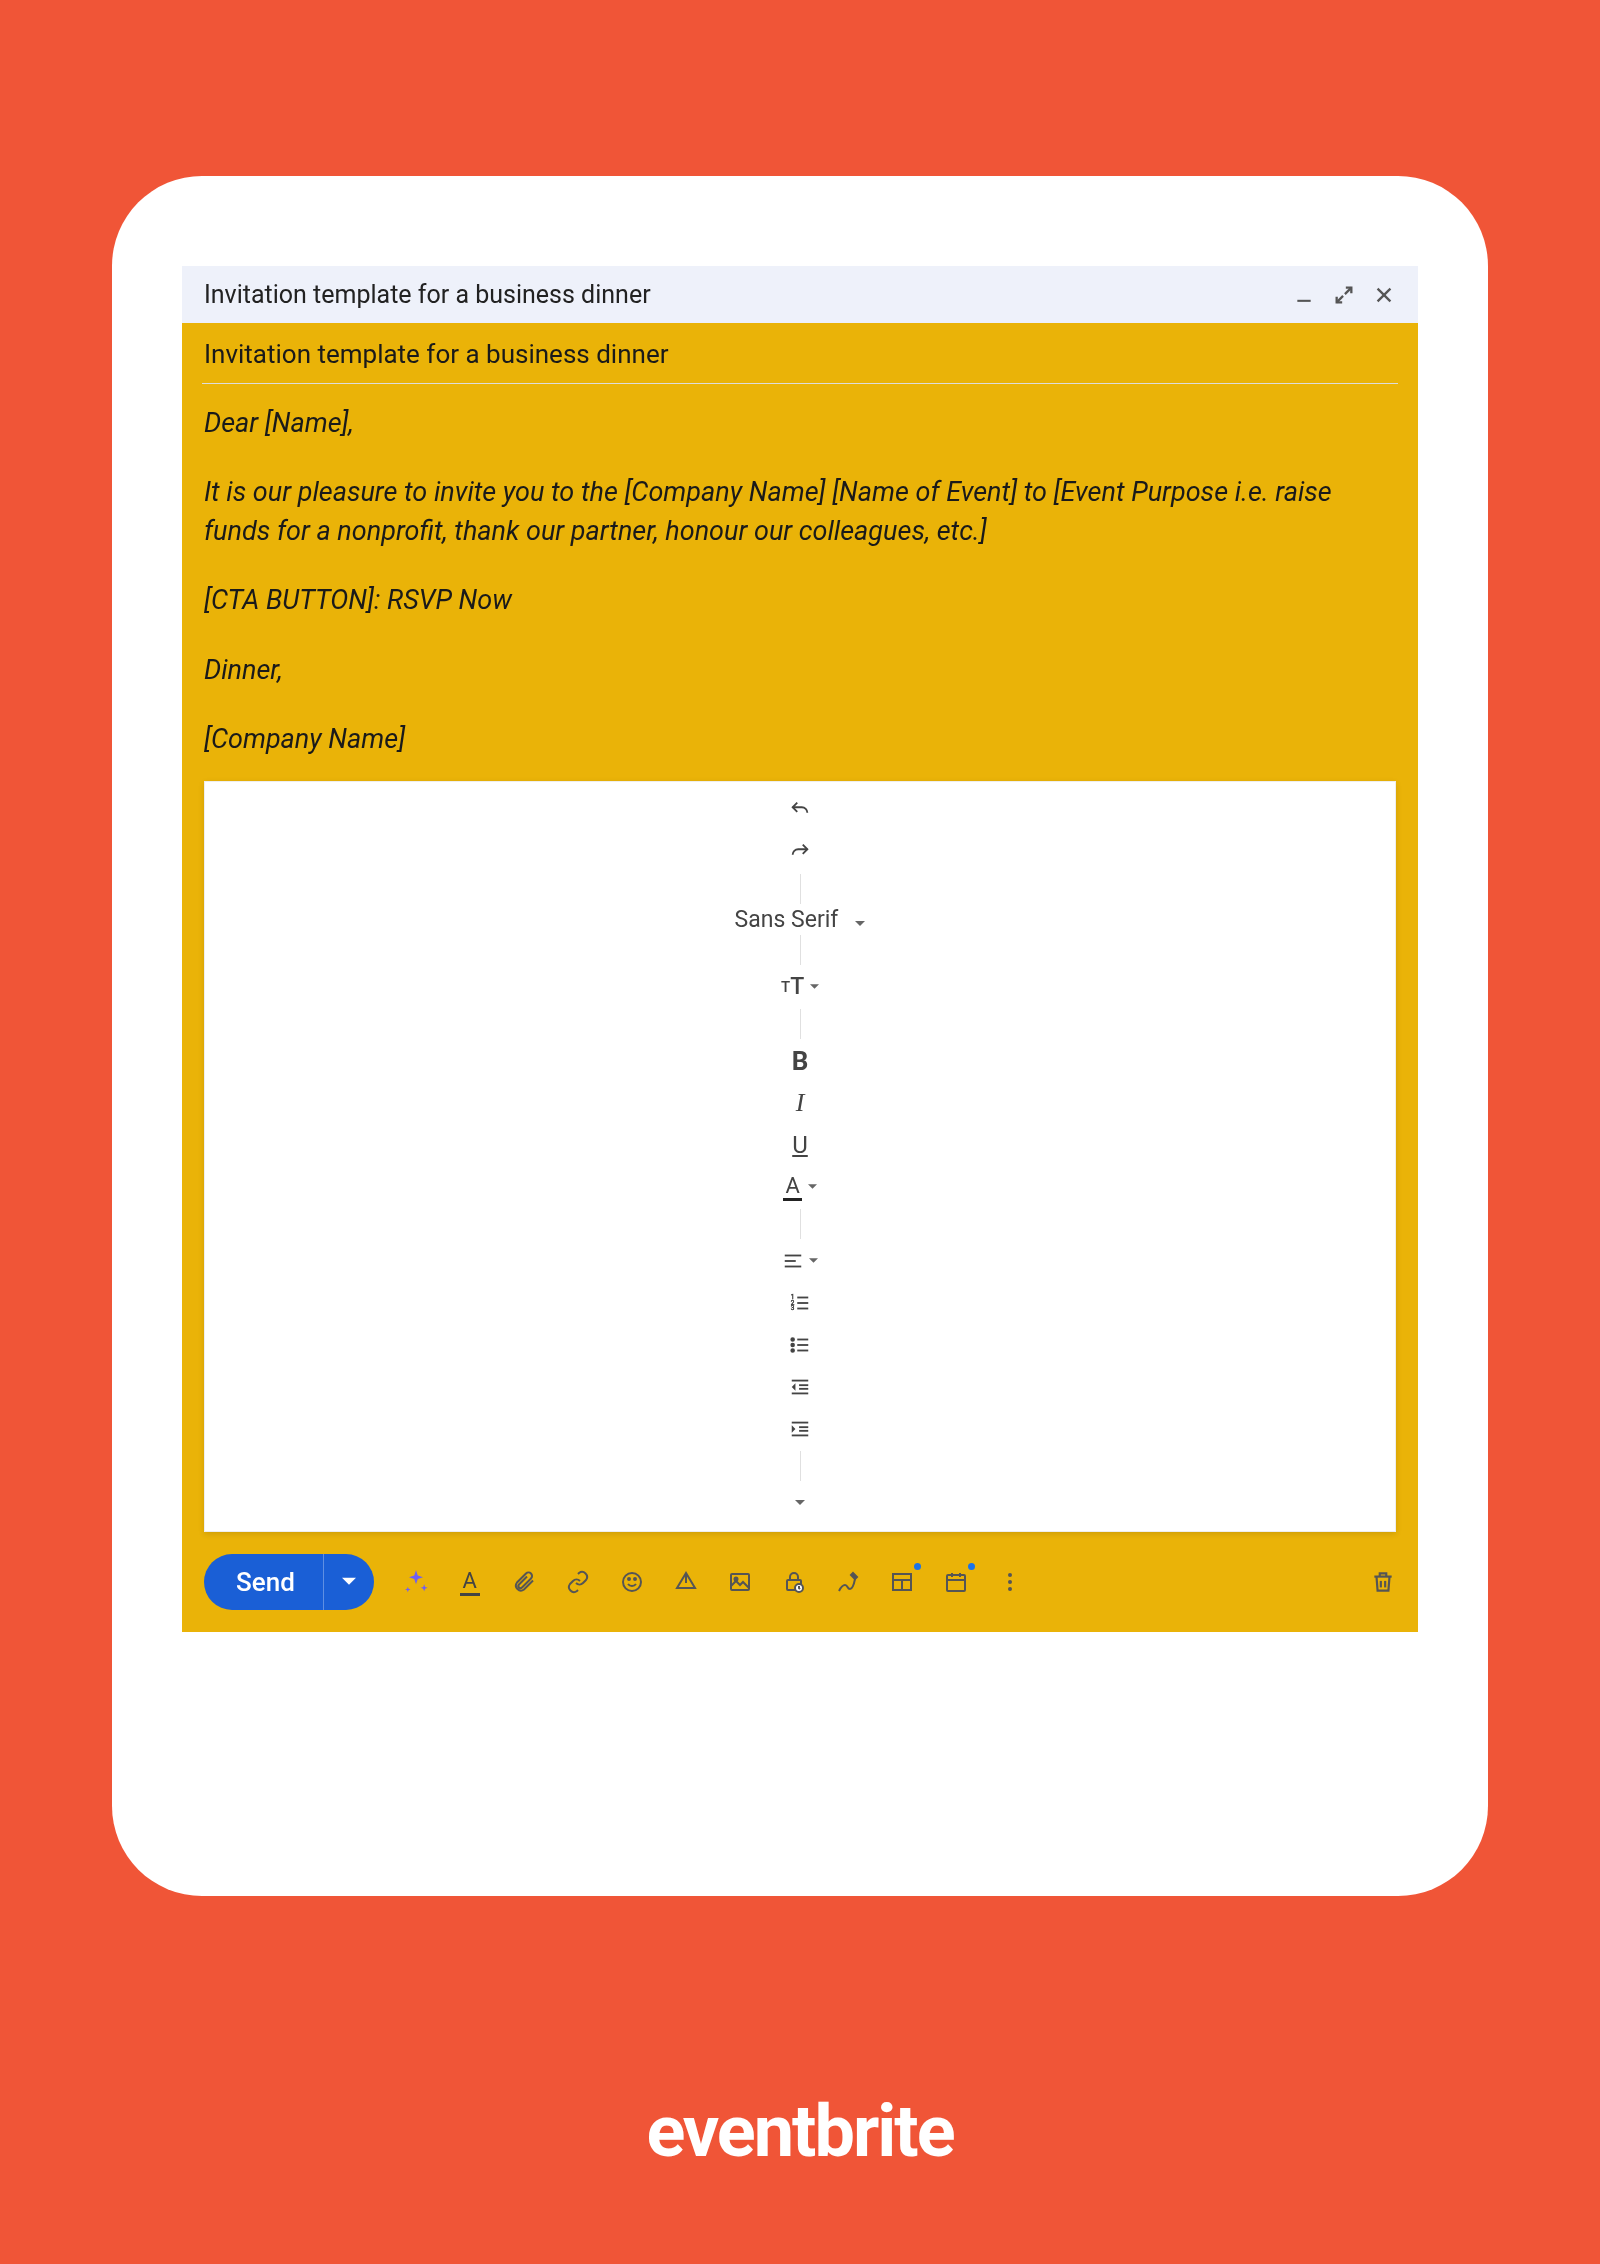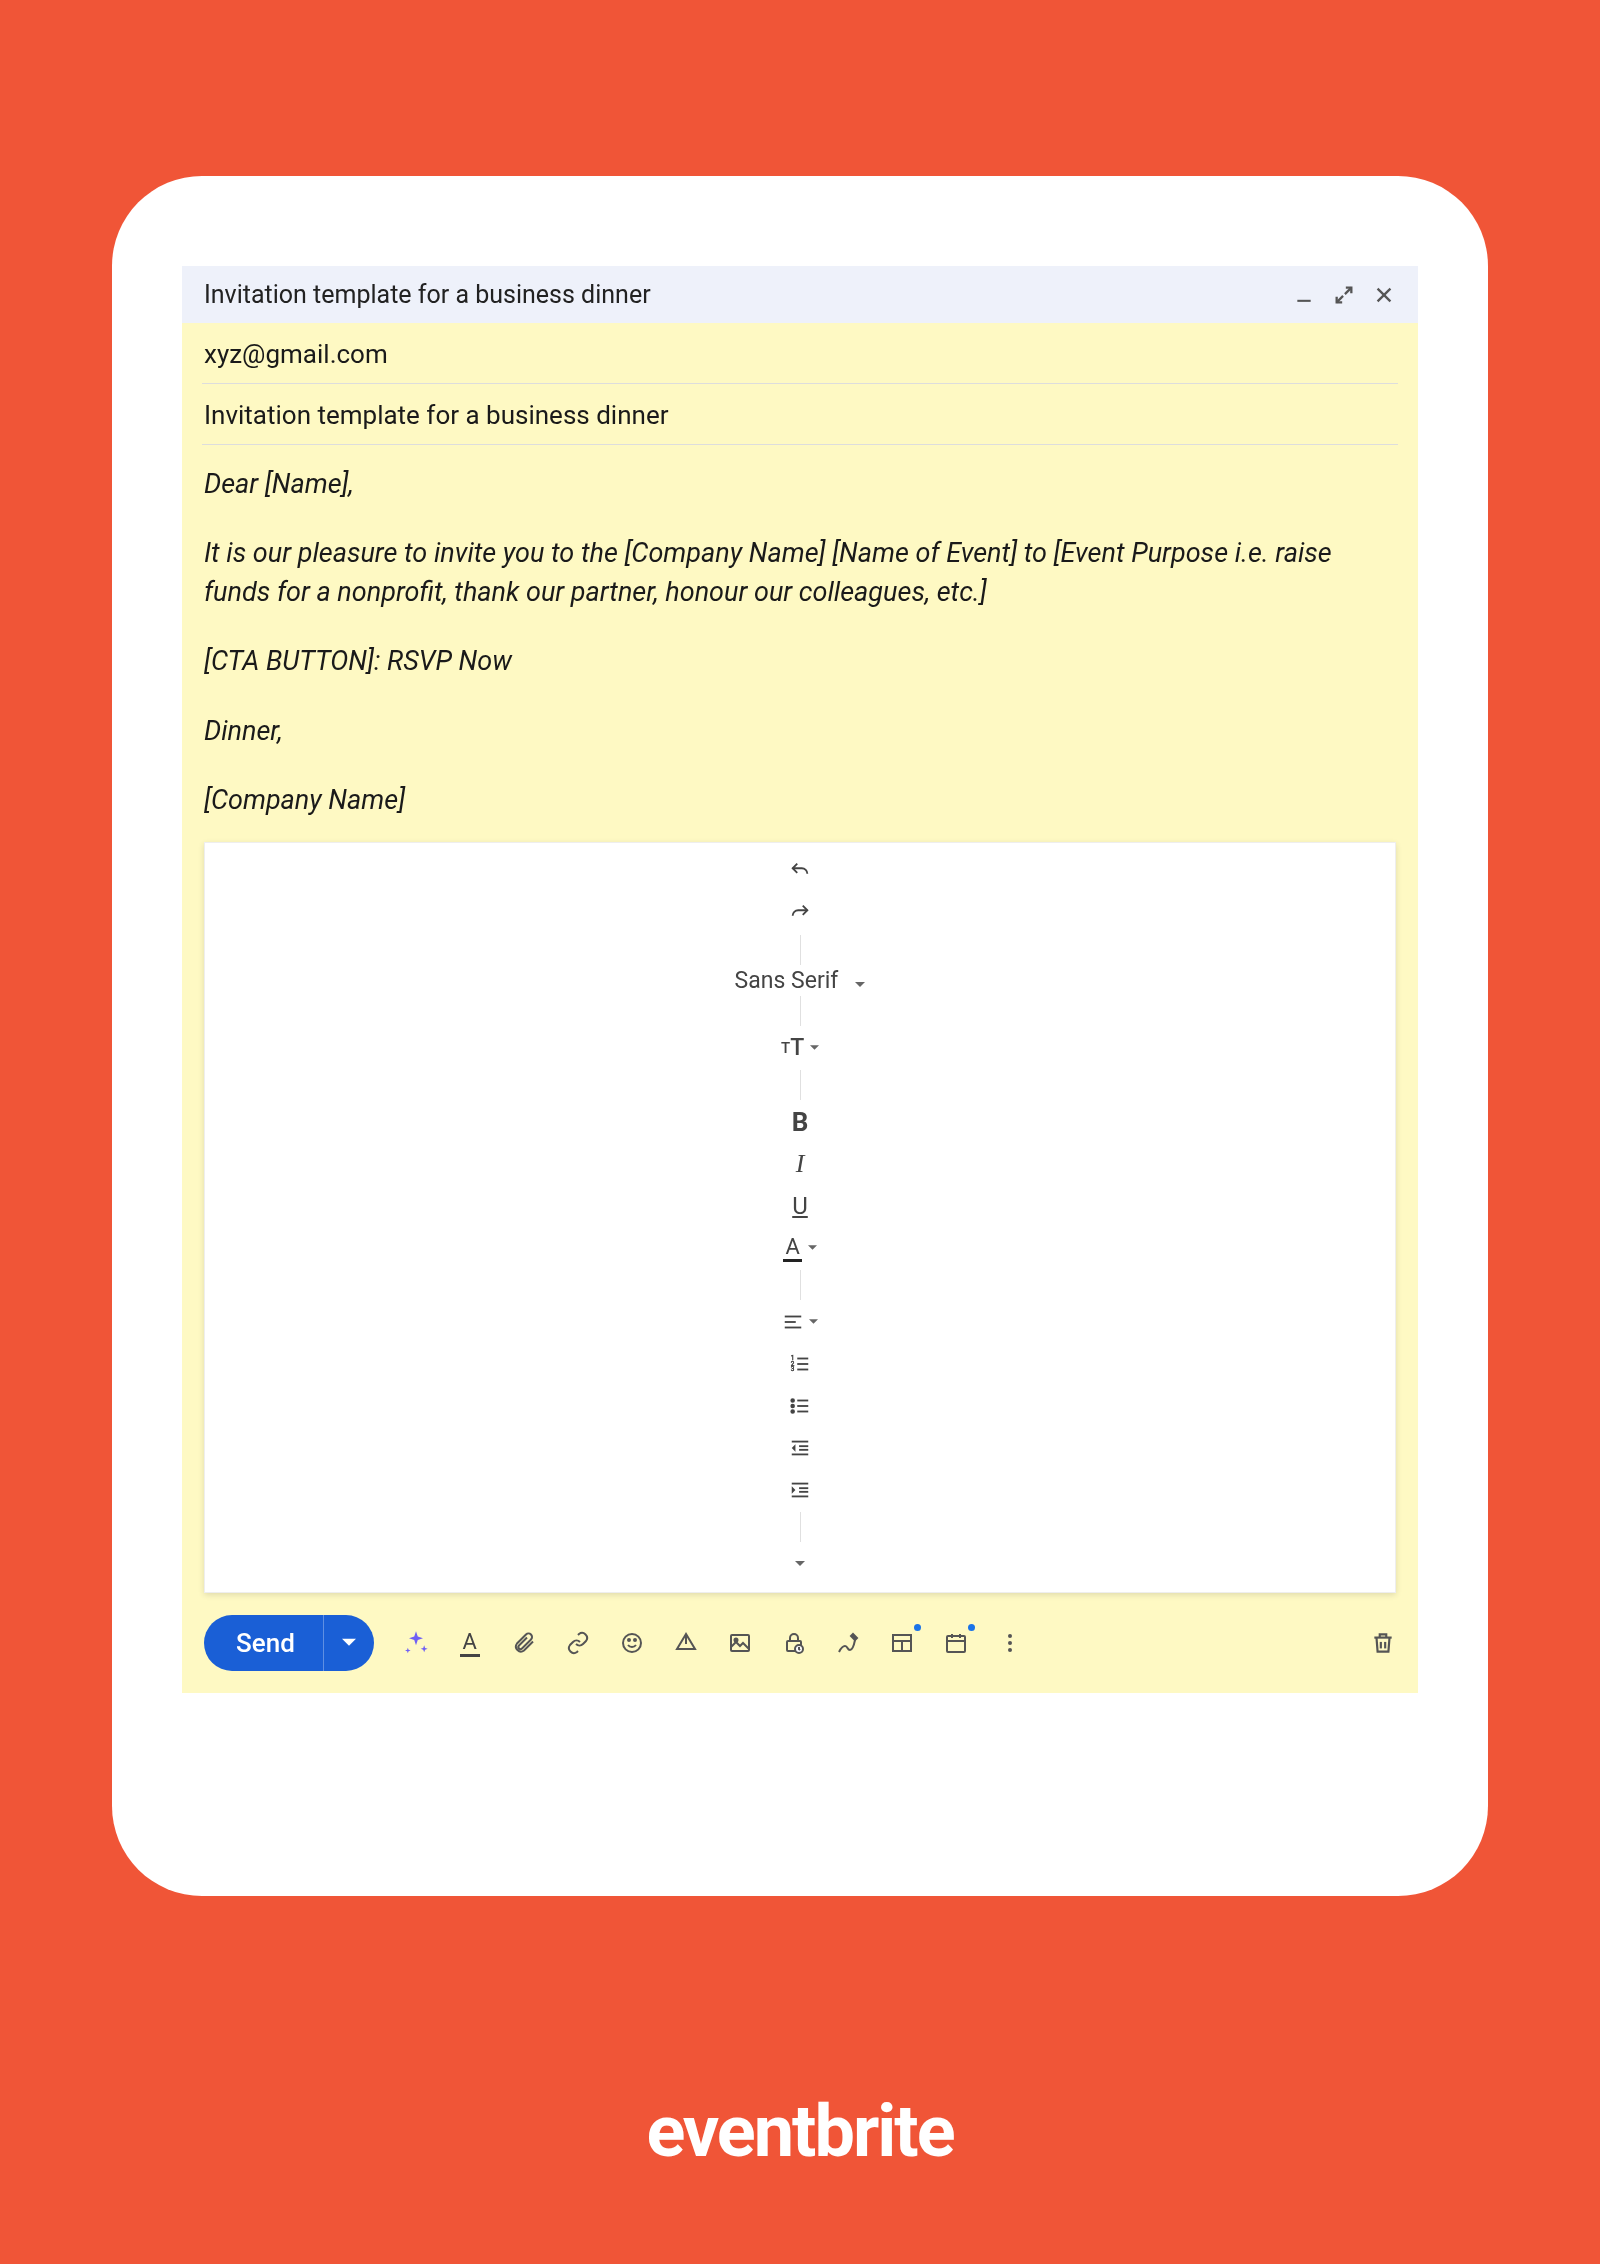--- a/index.html
+++ b/index.html
@@ -15,21 +15,21 @@
   top: 176px;
   left: 112px;
   width: 1376px;
   height: 1720px;
   background: #fff;
   border-radius: 90px;
   padding: 90px 70px 70px 70px;
 }
 .compose {
   width: 100%;
-  background: #fef9c3;
+  background: #eab308;
 }
 .compose-header {
   background: #eef1fa;
   display: flex;
   align-items: center;
   justify-content: space-between;
   padding: 14px 22px;
   font-size: 25px;
   color: #222;
 }
@@ -169,21 +169,20 @@
         </span>
         <span>
           <svg viewBox="0 0 24 24" width="22" height="22" stroke="currentColor" stroke-width="2.5">
               <line x1="5" y1="5" x2="19" y2="19"></line>
               <line x1="19" y1="5" x2="5" y2="19"></line>
             </svg>
         </span>
       </div>
     </div>
 
-    <div class="row">xyz@gmail.com</div>
     <div class="row">Invitation template for a business dinner</div>
 
     <div class="body-area">
       <p>Dear [Name],</p>
       <p>It is our pleasure to invite you to the [Company Name] [Name of Event] to [Event Purpose i.e. raise funds for a nonprofit, thank our partner, honour our colleagues, etc.]</p>
       <p>[CTA BUTTON]: RSVP Now</p>
       <p>Dinner,</p>
       <p style="margin-bottom:6px">[Company Name]</p>
     </div>
 

